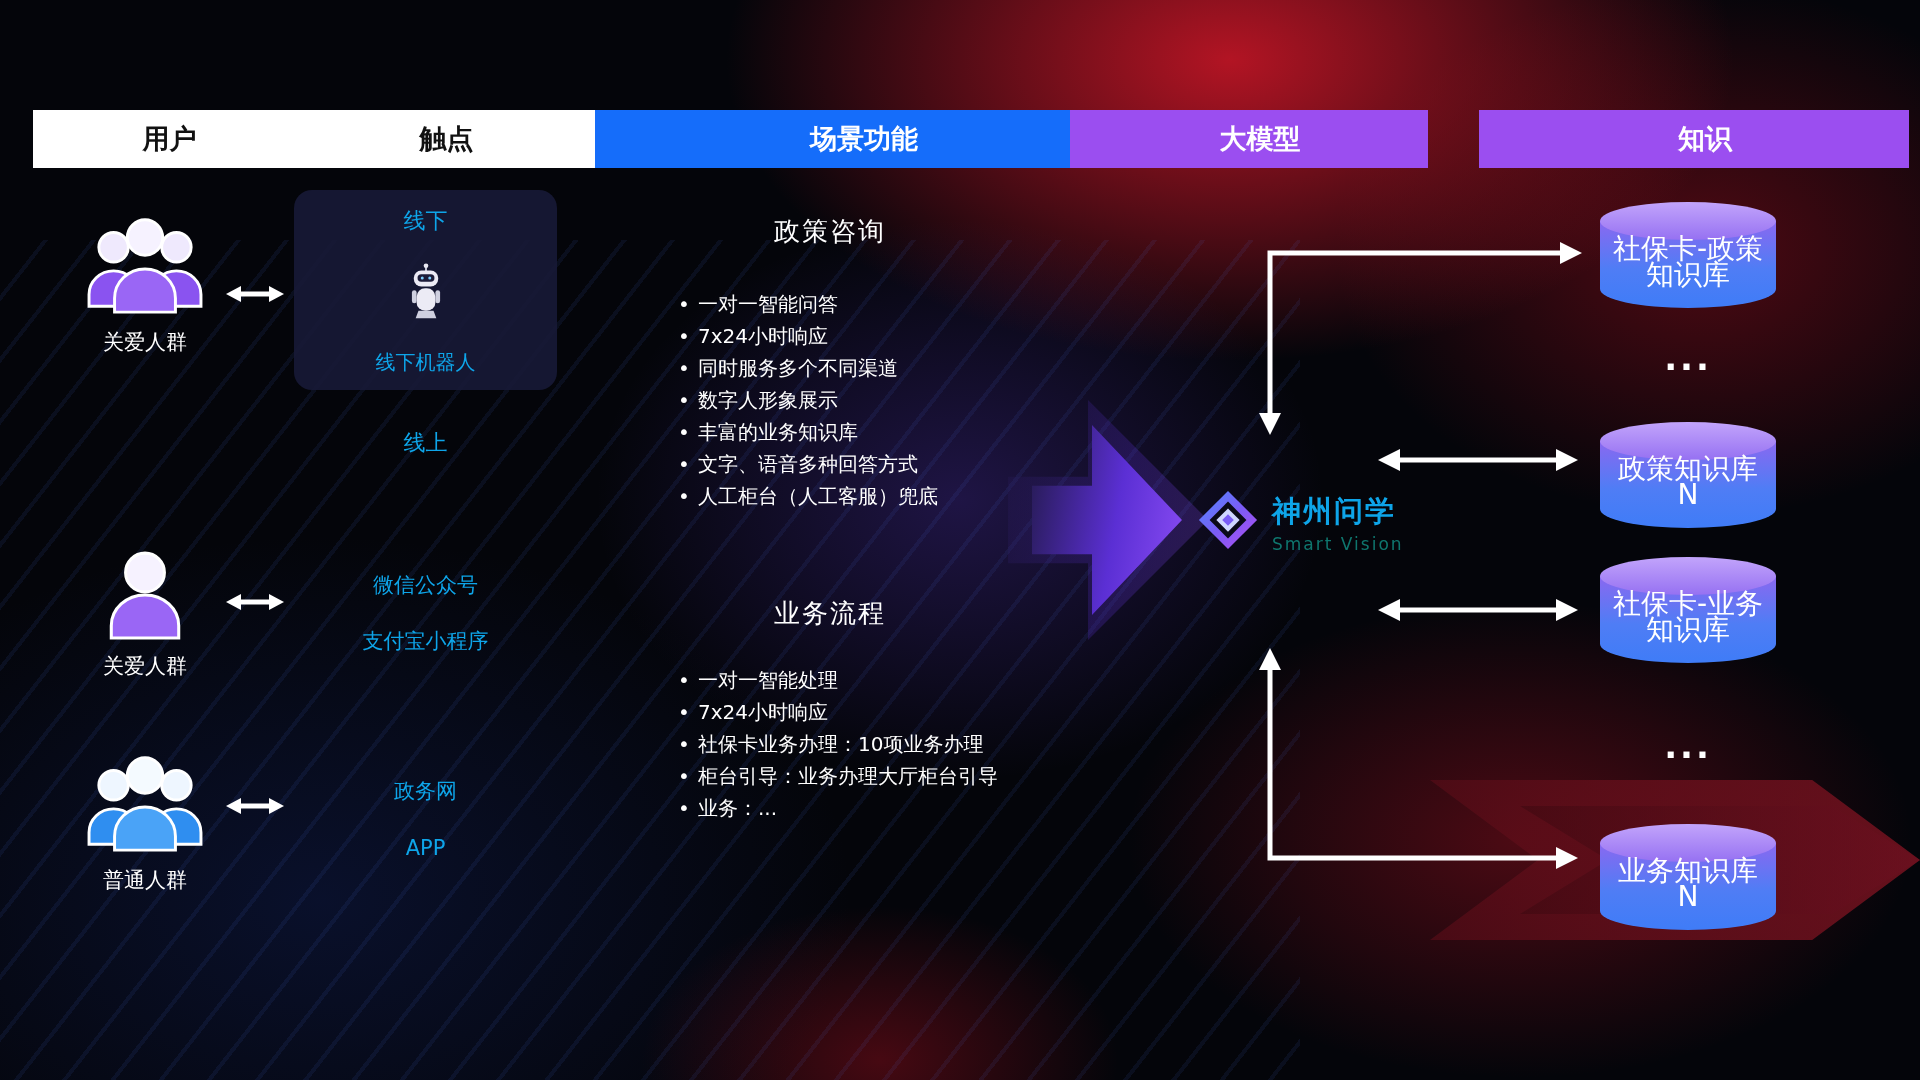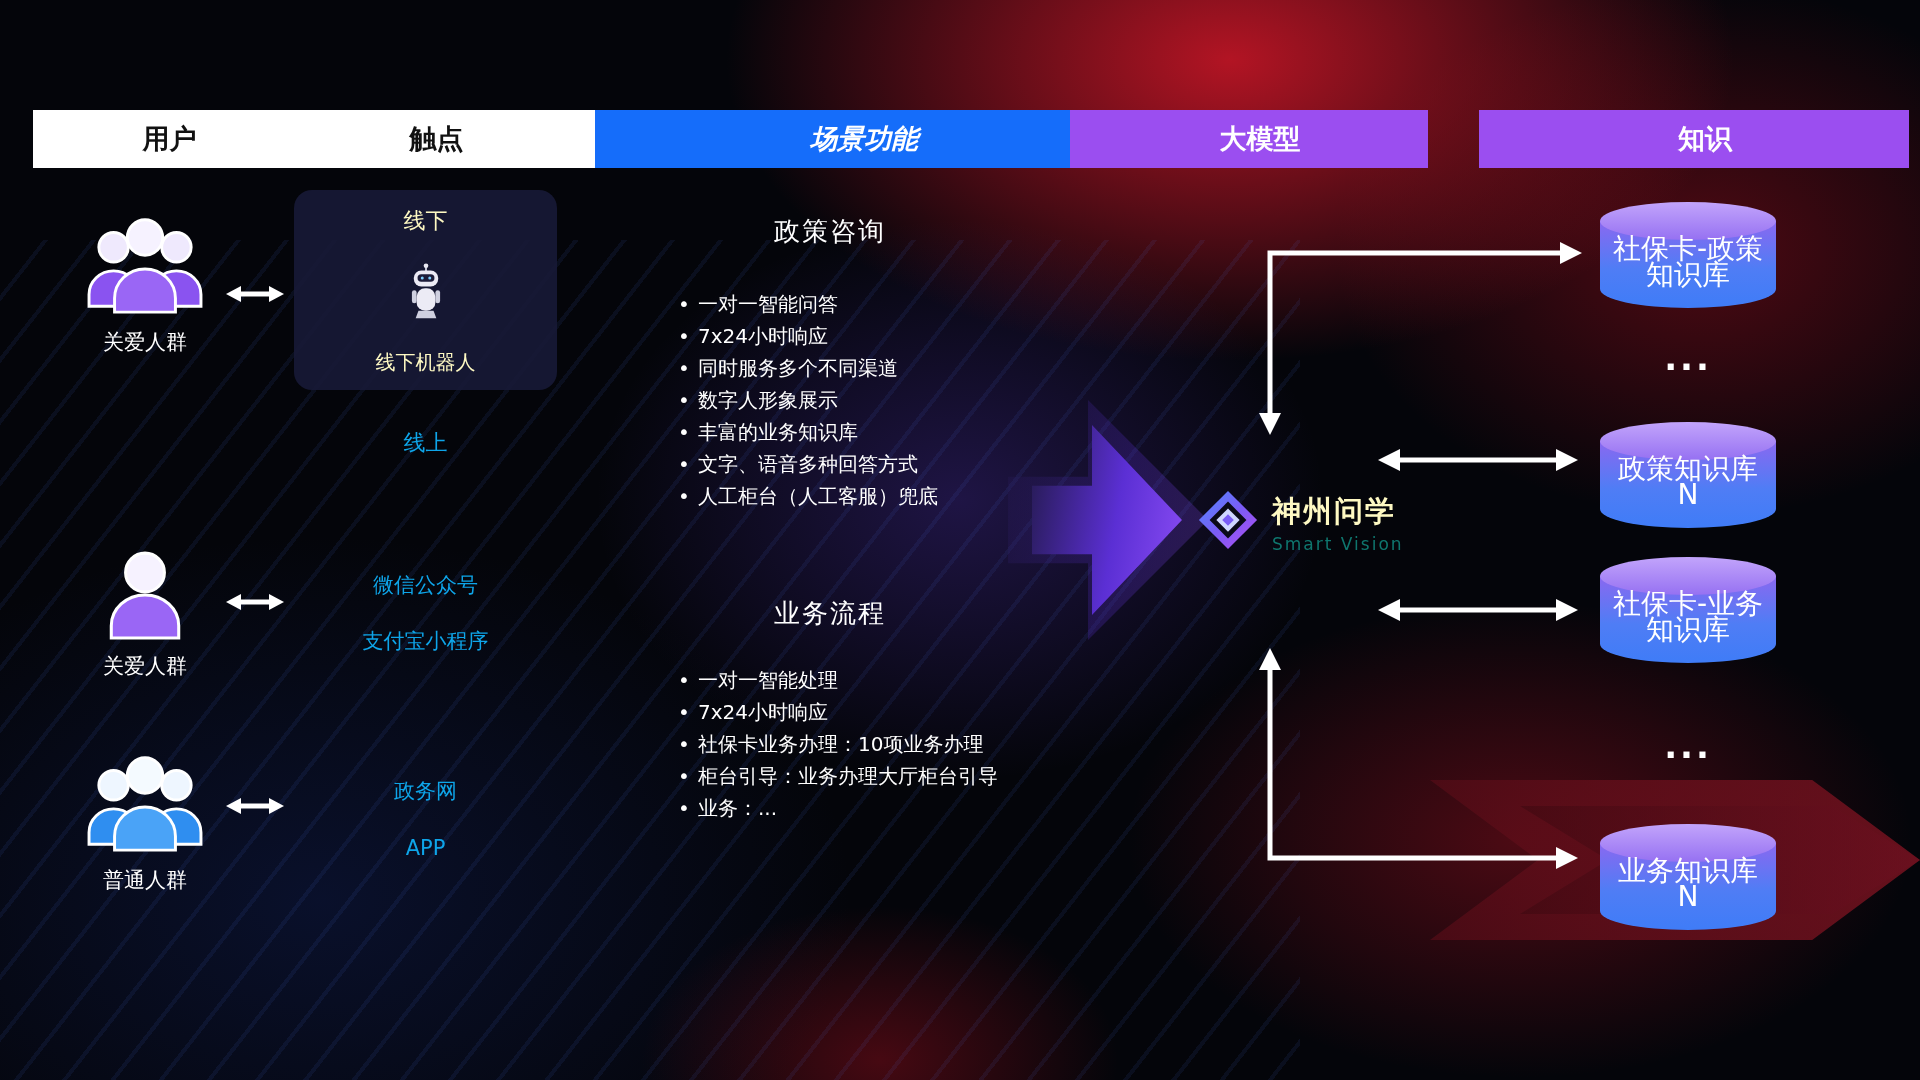--- a/index.html
+++ b/index.html
@@ -24,21 +24,21 @@
     opacity:.8; }
   .chev { position:absolute; clip-path:polygon(0 0,78% 0,100% 50%,78% 100%,0 100%,22% 50%); }
 
   
   .hdr { position:absolute; top:110px; height:58px; display:flex; align-items:center;
          justify-content:center; font-size:27px; font-weight:bold;padding-left:22px; }
   .hdr-white { background:#ffffff; color:#111; }
   .hdr-blue  { background:#156dfa; color:#fff; }
   .hdr-purple{ background:#9b4ef0; color:#fff; }
 
-  .wtxt { color:#fef9c3; }
+  .wtxt { color:#0ea5e9; }
   .clabel { position:absolute; text-align:center; color:#0ea5e9; font-size:21px; }
 
   
   .ublock { position:absolute; left:60px; width:170px; text-align:center; }
   .ulabel { color:#fff; font-size:21px; margin-top:6px; }
 
   
   .offline-box { position:absolute; left:294px; top:190px; width:263px; height:200px;
     background:rgba(24,26,56,0.88); border-radius:18px;
     display:flex; flex-direction:column; align-items:center;
@@ -51,21 +51,21 @@
   .bullet { position:relative; padding-left:22px; color:#fff; font-size:20px;
             line-height:32px; white-space:nowrap; }
   .bullet::before { content:"•"; position:absolute; left:2px; }
 
   
   .flow-arrow { position:absolute;
     clip-path:polygon(0 32%,40% 32%,40% 0,100% 50%,40% 100%,40% 68%,0 68%);
     background:linear-gradient(100deg,#241a4e 0%,#5b2fd4 55%,#8b4df5 100%); }
 
   
-  .logo-name { color:#fef9c3; font-size:29px; font-weight:bold; letter-spacing:2px; }
+  .logo-name { color:#0ea5e9; font-size:29px; font-weight:bold; letter-spacing:2px; }
   .logo-sub  { color:#0f766e; font-size:17px; letter-spacing:2px; margin-top:2px; }
 
   
   .cyl { position:absolute; width:176px; height:106px; }
   .cyl-top { position:absolute; left:0; top:0; width:176px; height:38px; border-radius:50%;
              background:linear-gradient(180deg,#c2a4fb,#9671f2); }
   .cyl-body { position:absolute; left:0; top:19px; width:176px; height:87px;
               border-radius:0 0 88px 88px / 0 0 19px 19px;
               background:linear-gradient(180deg,#8a68f0 0%,#4f7df5 55%,#3f7cf7 100%); }
   .cyl-label { position:absolute; left:10px; right:10px; top:14px; bottom:0;
@@ -80,24 +80,24 @@
 <div class="stage">
 
   <div class="bg-glow"></div>
   <div class="streaks"></div>
   <div class="chev" style="left:1430px;top:780px;width:490px;height:160px;opacity:.7;background:linear-gradient(90deg,#550c17,#8f1524);"></div>
   <div class="chev" style="left:1520px;top:806px;width:400px;height:108px;opacity:.55;background:linear-gradient(90deg,#3c0810,#6e1020);"></div>
 
   <div class="hdr hdr-white" style="left:33px;width:229px;">
     <span>用户</span>
   </div>
-  <div class="hdr hdr-white" style="left:252px;width:325px;">
+  <div class="hdr hdr-white" style="left:262px;width:325px;">
     <span>触点</span>
   </div>
-  <div class="hdr hdr-blue" style="left:595px;width:494px;font-style:italic;">
+  <div class="hdr hdr-blue" style="left:595px;width:494px;">
     <span>场景功能</span>
   </div>
   <div class="hdr hdr-purple" style="left:1070px;width:336px;">
     <span>大模型</span>
   </div>
   <div class="hdr hdr-purple" style="left:1479px;width:408px;">
     <span>知识</span>
   </div>
 
   <div class="ublock" style="top:210px;">

